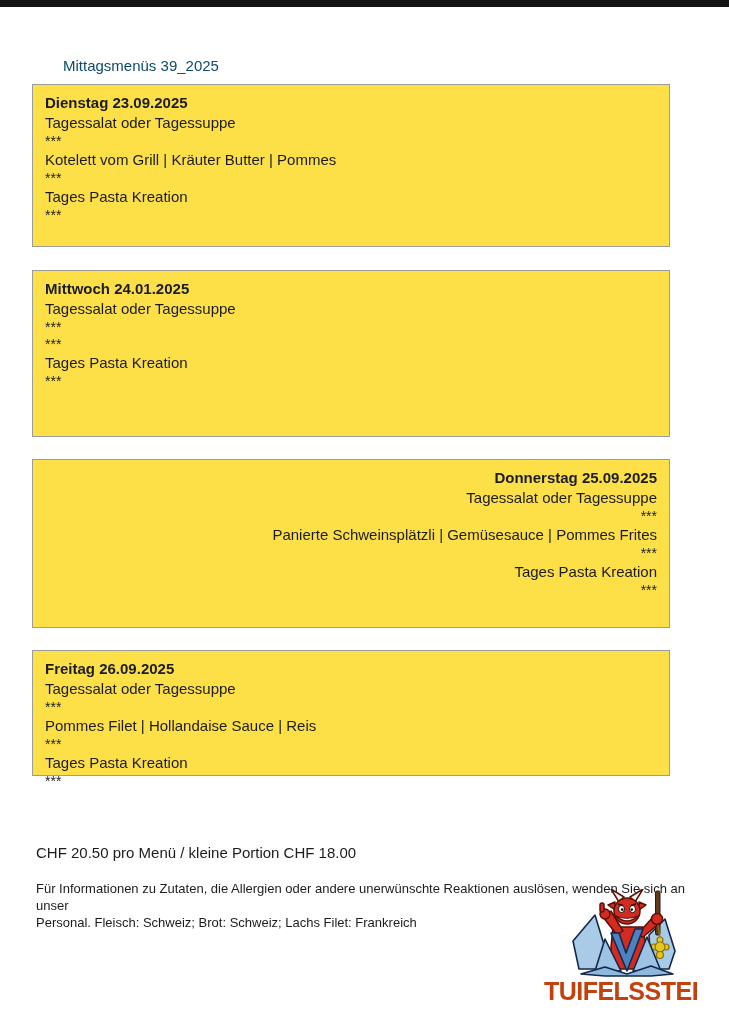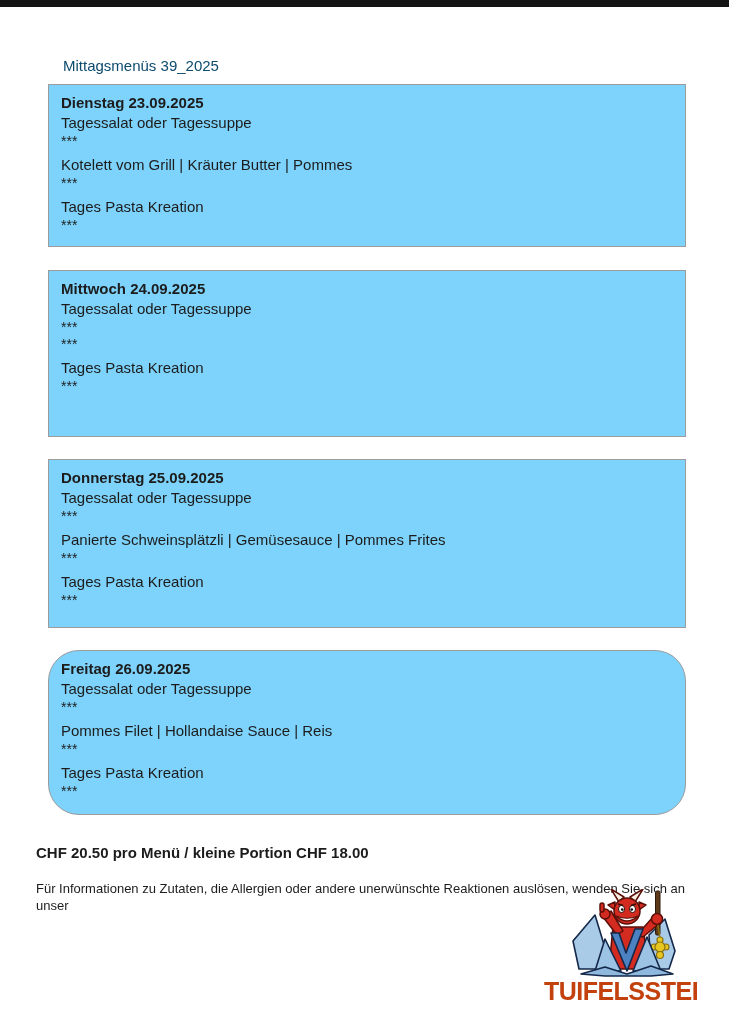--- a/index.html
+++ b/index.html
@@ -12,35 +12,35 @@
   }
   .top-bar {
     position: absolute; left: 0; top: 0; width: 729px; height: 7px;
     background: #141414;
   }
   .doc-title {
     position: absolute; left: 36px; top: 57px;
     font-size: 15px; line-height: 18px; color: #0c4a6e; margin-left: 27px;
   }
   .menu-box {
-    position: absolute; left: 48px; width: 638px;
-    border: 1px solid #9c9c9c; background: #7dd3fc;
+    position: absolute; left: 32px; width: 638px;
+    border: 1px solid #9c9c9c; background: #fde047;
     padding: 8px 12px 0 12px;
   }
   .menu-box.b0 { top: 84px;  height: 163px; }
   .menu-box.b1 { top: 270px; height: 167px; }
-  .menu-box.b2 { top: 459px; height: 169px; }
-  .menu-box.b3 { top: 650px; height: 165px; border-radius: 31px; }
+  .menu-box.b2 { top: 459px; height: 169px; text-align: right; }
+  .menu-box.b3 { top: 650px; height: 126px; }
   .menu-line { font-size: 15px; line-height: 20px; }
   .menu-line.day { font-weight: bold; }
   .menu-line.sep { font-size: 14px; line-height: 17px; }
-  .menu-line.dish { margin-top: 5px; }
+  .menu-line.dish { }
   .price-line {
     position: absolute; left: 36px; top: 843px;
-    font-size: 15px; line-height: 19px; font-weight: bold;
+    font-size: 15px; line-height: 19px;
   }
   .allergy-info {
     position: absolute; left: 36px; top: 880px; width: 660px;
     font-size: 13px; line-height: 17px;
   }
   .footer {
     position: absolute; left: 36px; top: 971px; width: 520px;
     font-size: 12px; line-height: 16px;
   }
   .logo {
@@ -65,21 +65,21 @@
   <div class="menu-line day">Dienstag 23.09.2025</div>
   <div class="menu-line">Tagessalat oder Tagessuppe</div>
   <div class="menu-line sep">***</div>
   <div class="menu-line dish">Kotelett vom Grill | Kräuter Butter | Pommes</div>
   <div class="menu-line sep">***</div>
   <div class="menu-line dish">Tages Pasta Kreation</div>
   <div class="menu-line sep">***</div>
 </div>
 
 <div class="menu-box b1">
-  <div class="menu-line day">Mittwoch 24.09.2025</div>
+  <div class="menu-line day">Mittwoch 24.01.2025</div>
   <div class="menu-line">Tagessalat oder Tagessuppe</div>
   <div class="menu-line sep">***</div>
   <div class="menu-line sep">***</div>
   <div class="menu-line dish">Tages Pasta Kreation</div>
   <div class="menu-line sep">***</div>
 </div>
 
 <div class="menu-box b2">
   <div class="menu-line day">Donnerstag 25.09.2025</div>
   <div class="menu-line">Tagessalat oder Tagessuppe</div>
@@ -97,20 +97,21 @@
   <div class="menu-line dish">Pommes Filet | Hollandaise Sauce | Reis</div>
   <div class="menu-line sep">***</div>
   <div class="menu-line dish">Tages Pasta Kreation</div>
   <div class="menu-line sep">***</div>
 </div>
 
 <div class="price-line">CHF 20.50 pro Menü / kleine Portion CHF 18.00</div>
 
 <div class="allergy-info">
   <div>Für Informationen zu Zutaten, die Allergien oder andere unerwünschte Reaktionen auslösen, wenden Sie sich an unser</div>
+  <div>Personal. Fleisch: Schweiz; Brot: Schweiz; Lachs Filet: Frankreich</div>
 </div>
 
 <div class="footer">
 </div>
 
 <div class="logo">
   <svg class="logo-art" viewBox="0 0 126 88" xmlns="http://www.w3.org/2000/svg">
 
     <path d="M46,62 C32,70 22,64 15,55" fill="none" stroke="#222222" stroke-width="2.5"></path>
     <polygon points="9,49 21,51 14,60" fill="#222222"></polygon>

